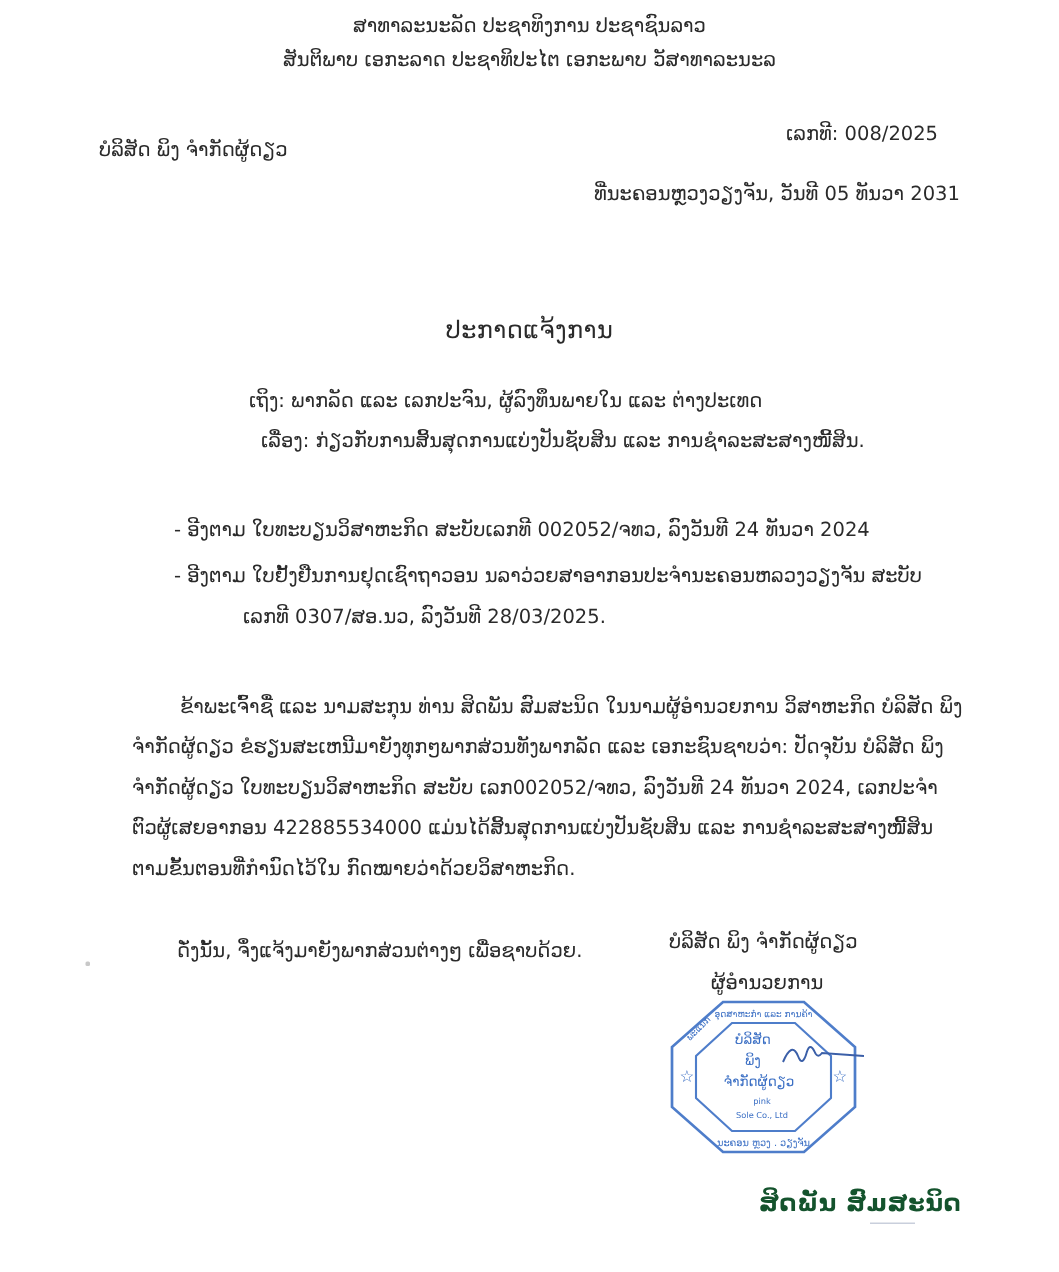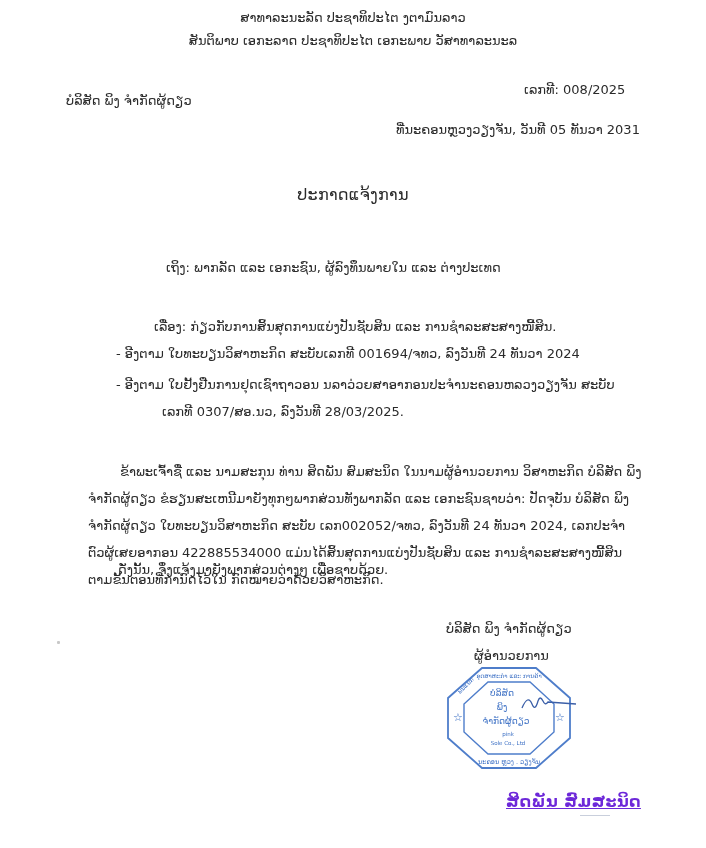--- a/index.html
+++ b/index.html
@@ -4,53 +4,53 @@
   <style>
     html, body { margin: 0; padding: 0; background: #ffffff; }
     body {
       width: 706px; height: 848px; position: relative; overflow: hidden;
       font-family: "DejaVu Sans", "Liberation Sans", sans-serif;
       color: #2a2a2a;
     }
     .abs { position: absolute; white-space: nowrap; }
     .hdr { font-size: 13px; left: 0; width: 706px; text-align: center; }
     .t13 { font-size: 13px; }
-    .title { font-size: 16px; left: 0; width: 706px; text-align: center; letter-spacing: 0.3px; }
+    .title { font-size: 16px; left: 0; width: 706px; text-align: center; letter-spacing: 0.3px; margin-top: 25px; }
     .para { position: absolute; left: 88px; width: 560px; font-size: 13px; line-height: 27px; white-space: normal; }
     .para .indent { display: inline-block; width: 32px; }
     .stamp { position: absolute; left: 442px; top: 664px; width: 134px; height: 108px; }
     .stamp-text { fill: #3b6fc4; font-family: "DejaVu Sans", sans-serif; }
-    .sig-name { color: #6d28d9; font-size: 16px; font-weight: bold; letter-spacing: 0.5px; text-decoration: underline; }
+    .sig-name { color: #14532d; font-size: 16px; font-weight: bold; letter-spacing: 0.5px; }
     .speck { position: absolute; width: 3px; height: 3px; background: #c8c8c8; border-radius: 1px; }
   </style>
 </head>
 <body>
 
-<div class="abs hdr" style="top:10px;">ສາທາລະນະລັດ ປະຊາທິປະໄຕ ງຕາມົນລາວ</div>
+<div class="abs hdr" style="top:10px;">ສາທາລະນະລັດ ປະຊາທິງການ ປະຊາຊົນລາວ</div>
 <div class="abs hdr" style="top:33px;">ສັນຕິພາບ ເອກະລາດ ປະຊາທິປະໄຕ ເອກະພາບ ວັສາທາລະນະລ</div>
 
 <div class="abs t13" style="left:66px; top:93px;">ບໍລິສັດ ພິງ ຈໍາກັດຜູ້ດຽວ</div>
 <div class="abs t13" style="left:524px; top:82px;">ເລກທີ: 008/2025</div>
 
 <div class="abs t13" style="left:396px; top:122px;">ທີ່ນະຄອນຫຼວງວຽງຈັນ, ວັນທີ 05 ທັນວາ 2031</div>
 
 <div class="abs title" style="top:185px;">ປະກາດແຈ້ງການ</div>
 
-<div class="abs t13" style="left:166px; top:260px;">ເຖິງ: ພາກລັດ ແລະ ເອກະຊົນ, ຜູ້ລົງທຶນພາຍໃນ ແລະ ຕ່າງປະເທດ</div>
-<div class="abs t13" style="left:154px; top:287px;margin-top:32px;">ເລື່ອງ: ກ່ຽວກັບການສິ້ນສຸດການແບ່ງປັນຊັບສິນ ແລະ ການຊໍາລະສະສາງໜີ້ສິນ.</div>
+<div class="abs t13" style="left:166px; top:260px;">ເຖິງ: ພາກລັດ ແລະ ເລກປະຈົນ, ຜູ້ລົງທຶນພາຍໃນ ແລະ ຕ່າງປະເທດ</div>
+<div class="abs t13" style="left:174px; top:287px;">ເລື່ອງ: ກ່ຽວກັບການສິ້ນສຸດການແບ່ງປັນຊັບສິນ ແລະ ການຊໍາລະສະສາງໜີ້ສິນ.</div>
 
-<div class="abs t13" style="left:116px; top:346px;">- ອີງຕາມ ໃບທະບຽນວິສາຫະກິດ ສະບັບເລກທີ 001694/ຈທວ, ລົງວັນທີ 24 ທັນວາ 2024</div>
+<div class="abs t13" style="left:116px; top:346px;">- ອີງຕາມ ໃບທະບຽນວິສາຫະກິດ ສະບັບເລກທີ 002052/ຈທວ, ລົງວັນທີ 24 ທັນວາ 2024</div>
 <div class="abs t13" style="left:116px; top:377px;">- ອີງຕາມ ໃບຢັ້ງຢືນການຢຸດເຊົາຖາວອນ ນລາວ່ວຍສາອາກອນປະຈໍານະຄອນຫລວງວຽງຈັນ ສະບັບ</div>
 <div class="abs t13" style="left:162px; top:404px;">ເລກທີ 0307/ສອ.ນວ, ລົງວັນທີ 28/03/2025.</div>
 
 <div class="para" style="top:458px;">
   <span class="indent"></span><span>ຂ້າພະເຈົ້າຊື່ ແລະ ນາມສະກຸນ ທ່ານ ສິດພັນ ສົມສະນິດ ໃນນາມຜູ້ອໍານວຍການ ວິສາຫະກິດ  ບໍລິສັດ ພິງ ຈໍາກັດຜູ້ດຽວ ຂໍຮຽນສະເຫນີມາຍັງທຸກໆພາກສ່ວນທັງພາກລັດ ແລະ ເອກະຊົນຊາບວ່າ: ປັດຈຸບັນ ບໍລິສັດ ພິງ ຈໍາກັດຜູ້ດຽວ  ໃບທະບຽນວິສາຫະກິດ ສະບັບ ເລກ002052/ຈທວ, ລົງວັນທີ 24 ທັນວາ 2024, ເລກປະຈໍາຕົວຜູ້ເສຍອາກອນ 422885534000 ແມ່ນໄດ້ສິ້ນສຸດການແບ່ງປັນຊັບສິນ ແລະ ການຊໍາລະສະສາງໜີ້ສິນ ຕາມຂັ້ນຕອນທີ່ກໍານົດໄວ້ໃນ ກົດໝາຍວ່າດ້ວຍວິສາຫະກິດ.</span>
 </div>
 
-<div class="abs t13" style="left:118px; top:562px;">ດັ່ງນັ້ນ, ຈຶ່ງແຈ້ງມາຍັງພາກສ່ວນຕ່າງໆ ເພື່ອຊາບດ້ວຍ.</div>
+<div class="abs t13" style="left:118px; top:627px;">ດັ່ງນັ້ນ, ຈຶ່ງແຈ້ງມາຍັງພາກສ່ວນຕ່າງໆ ເພື່ອຊາບດ້ວຍ.</div>
 
 <div class="abs t13" style="left:446px; top:621px;">ບໍລິສັດ ພິງ ຈໍາກັດຜູ້ດຽວ</div>
 <div class="abs t13" style="left:474px; top:648px;">ຜູ້ອໍານວຍການ</div>
 
 <svg class="stamp" viewBox="0 0 134 108">
   <polygon points="40,4 94,4 128,34 128,74 94,104 40,104 6,74 6,34" fill="none" stroke="#3b6fc4" stroke-width="1.8" opacity="0.9"></polygon>
   <polygon points="46,18 88,18 112,40 112,68 88,90 46,90 22,68 22,40" fill="none" stroke="#3b6fc4" stroke-width="1.4" opacity="0.9"></polygon>
   <text class="stamp-text" x="11" y="57" font-size="11">☆</text>
   <text class="stamp-text" x="113" y="57" font-size="11">☆</text>
   <text class="stamp-text" x="67" y="14" font-size="6" text-anchor="middle">ອຸດສາຫະກໍາ ແລະ ການຄ້າ</text>

